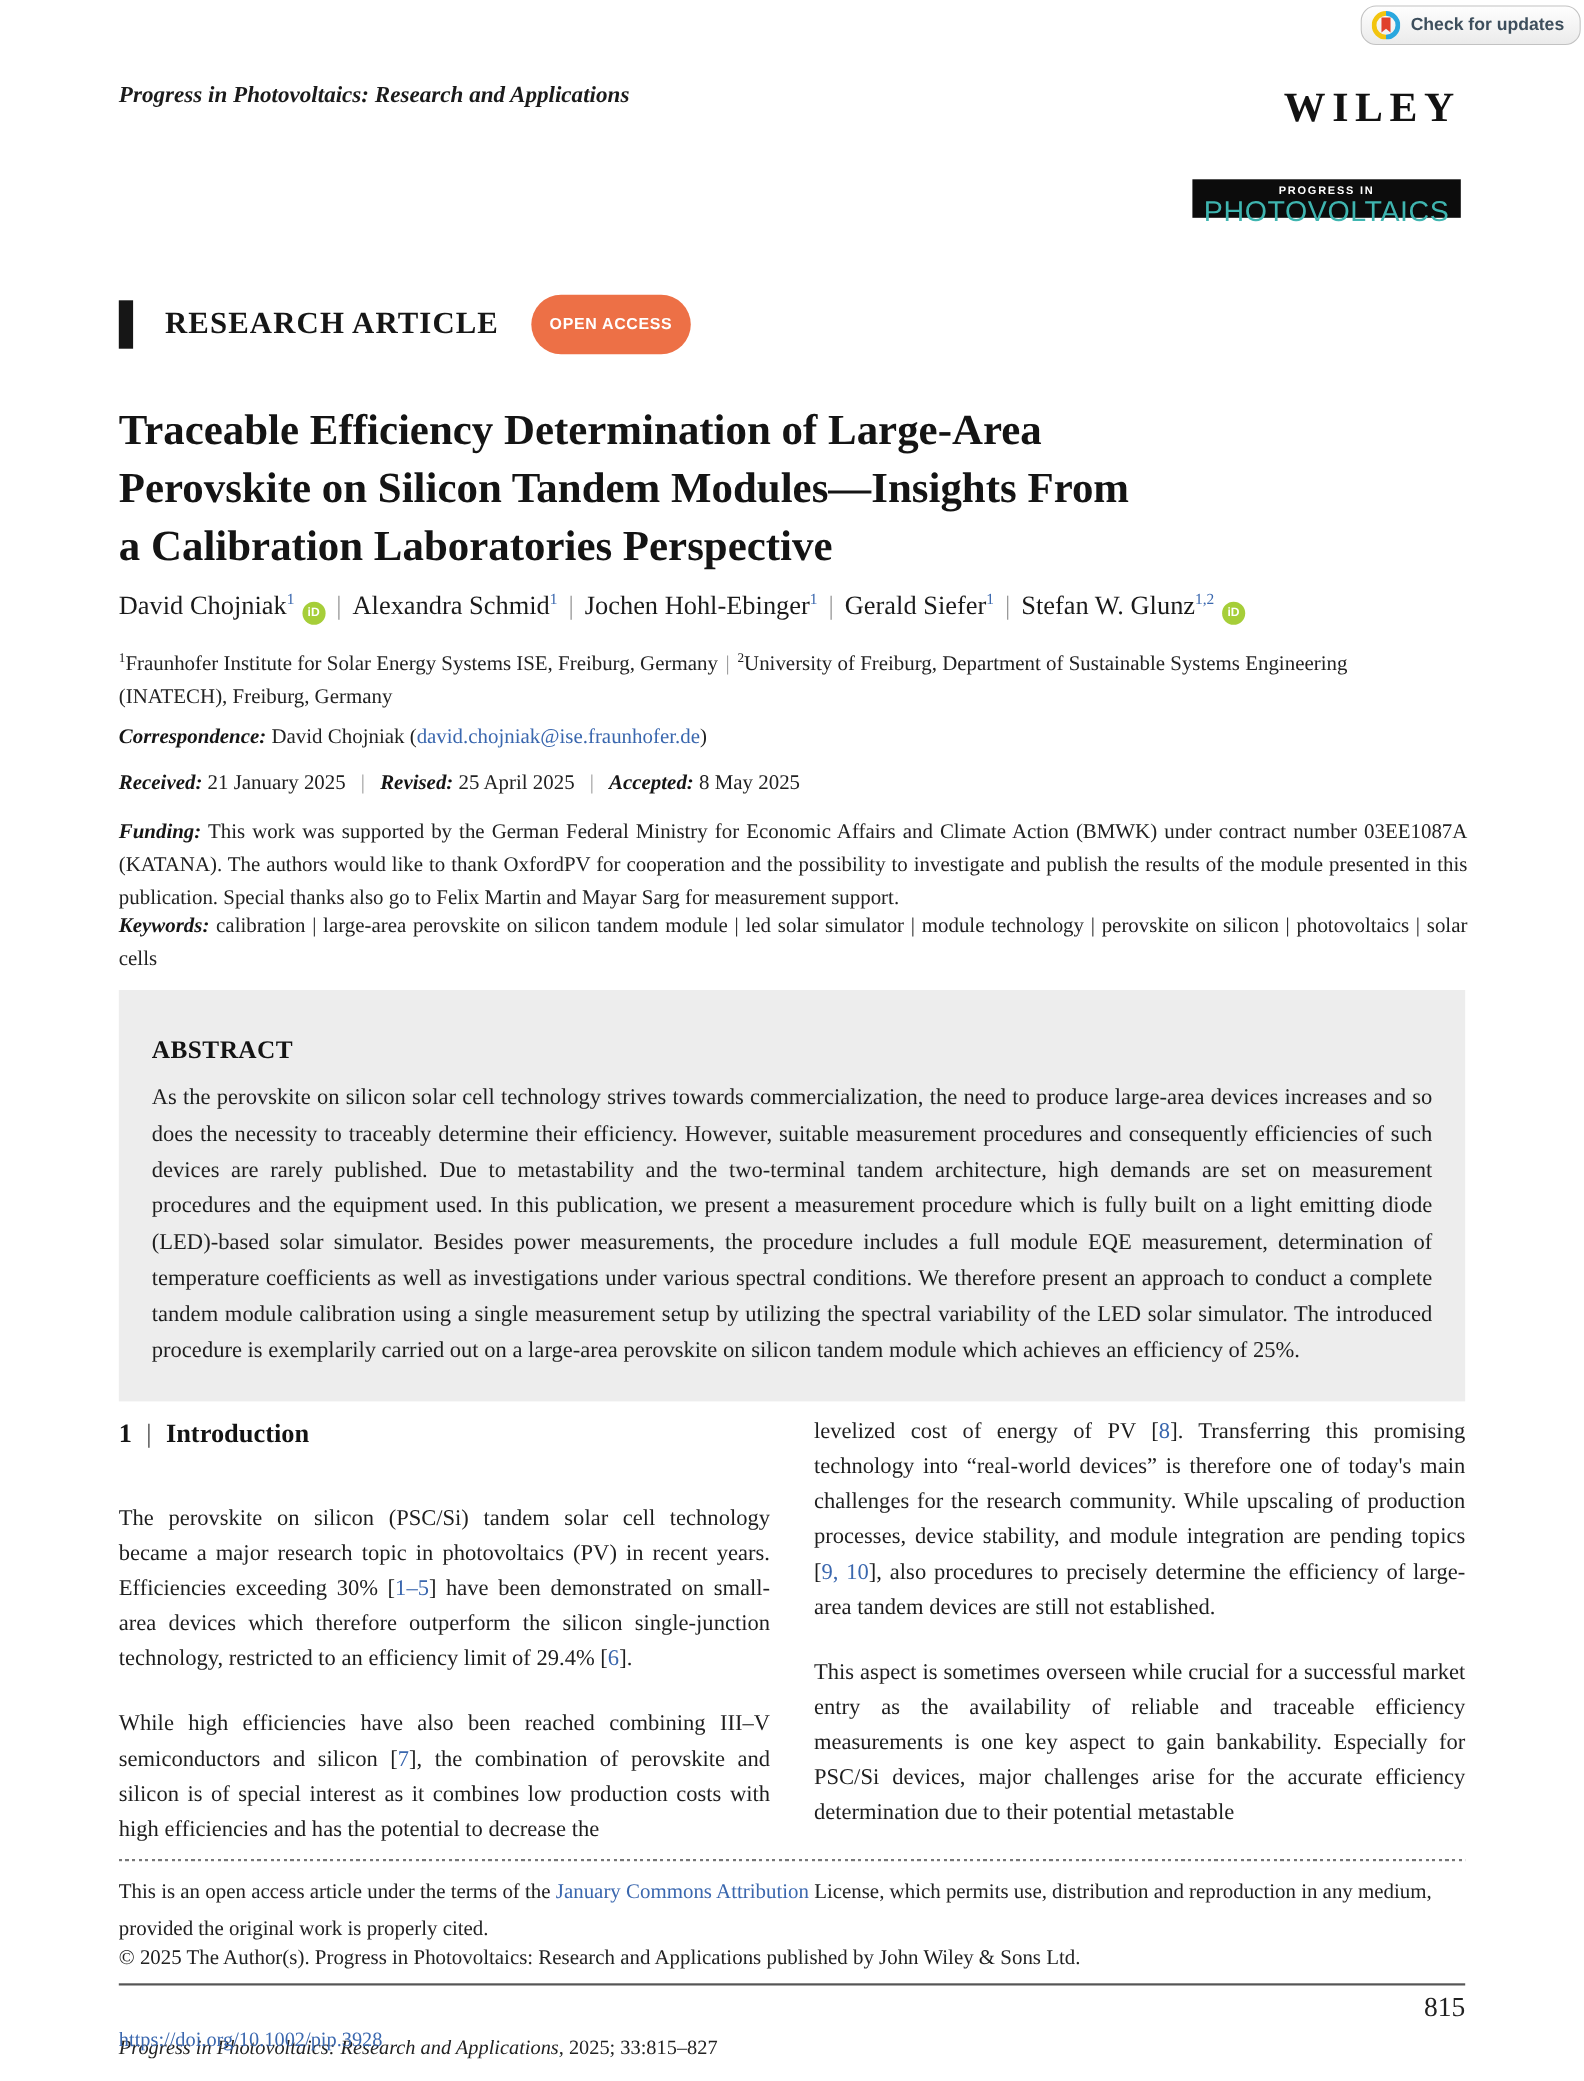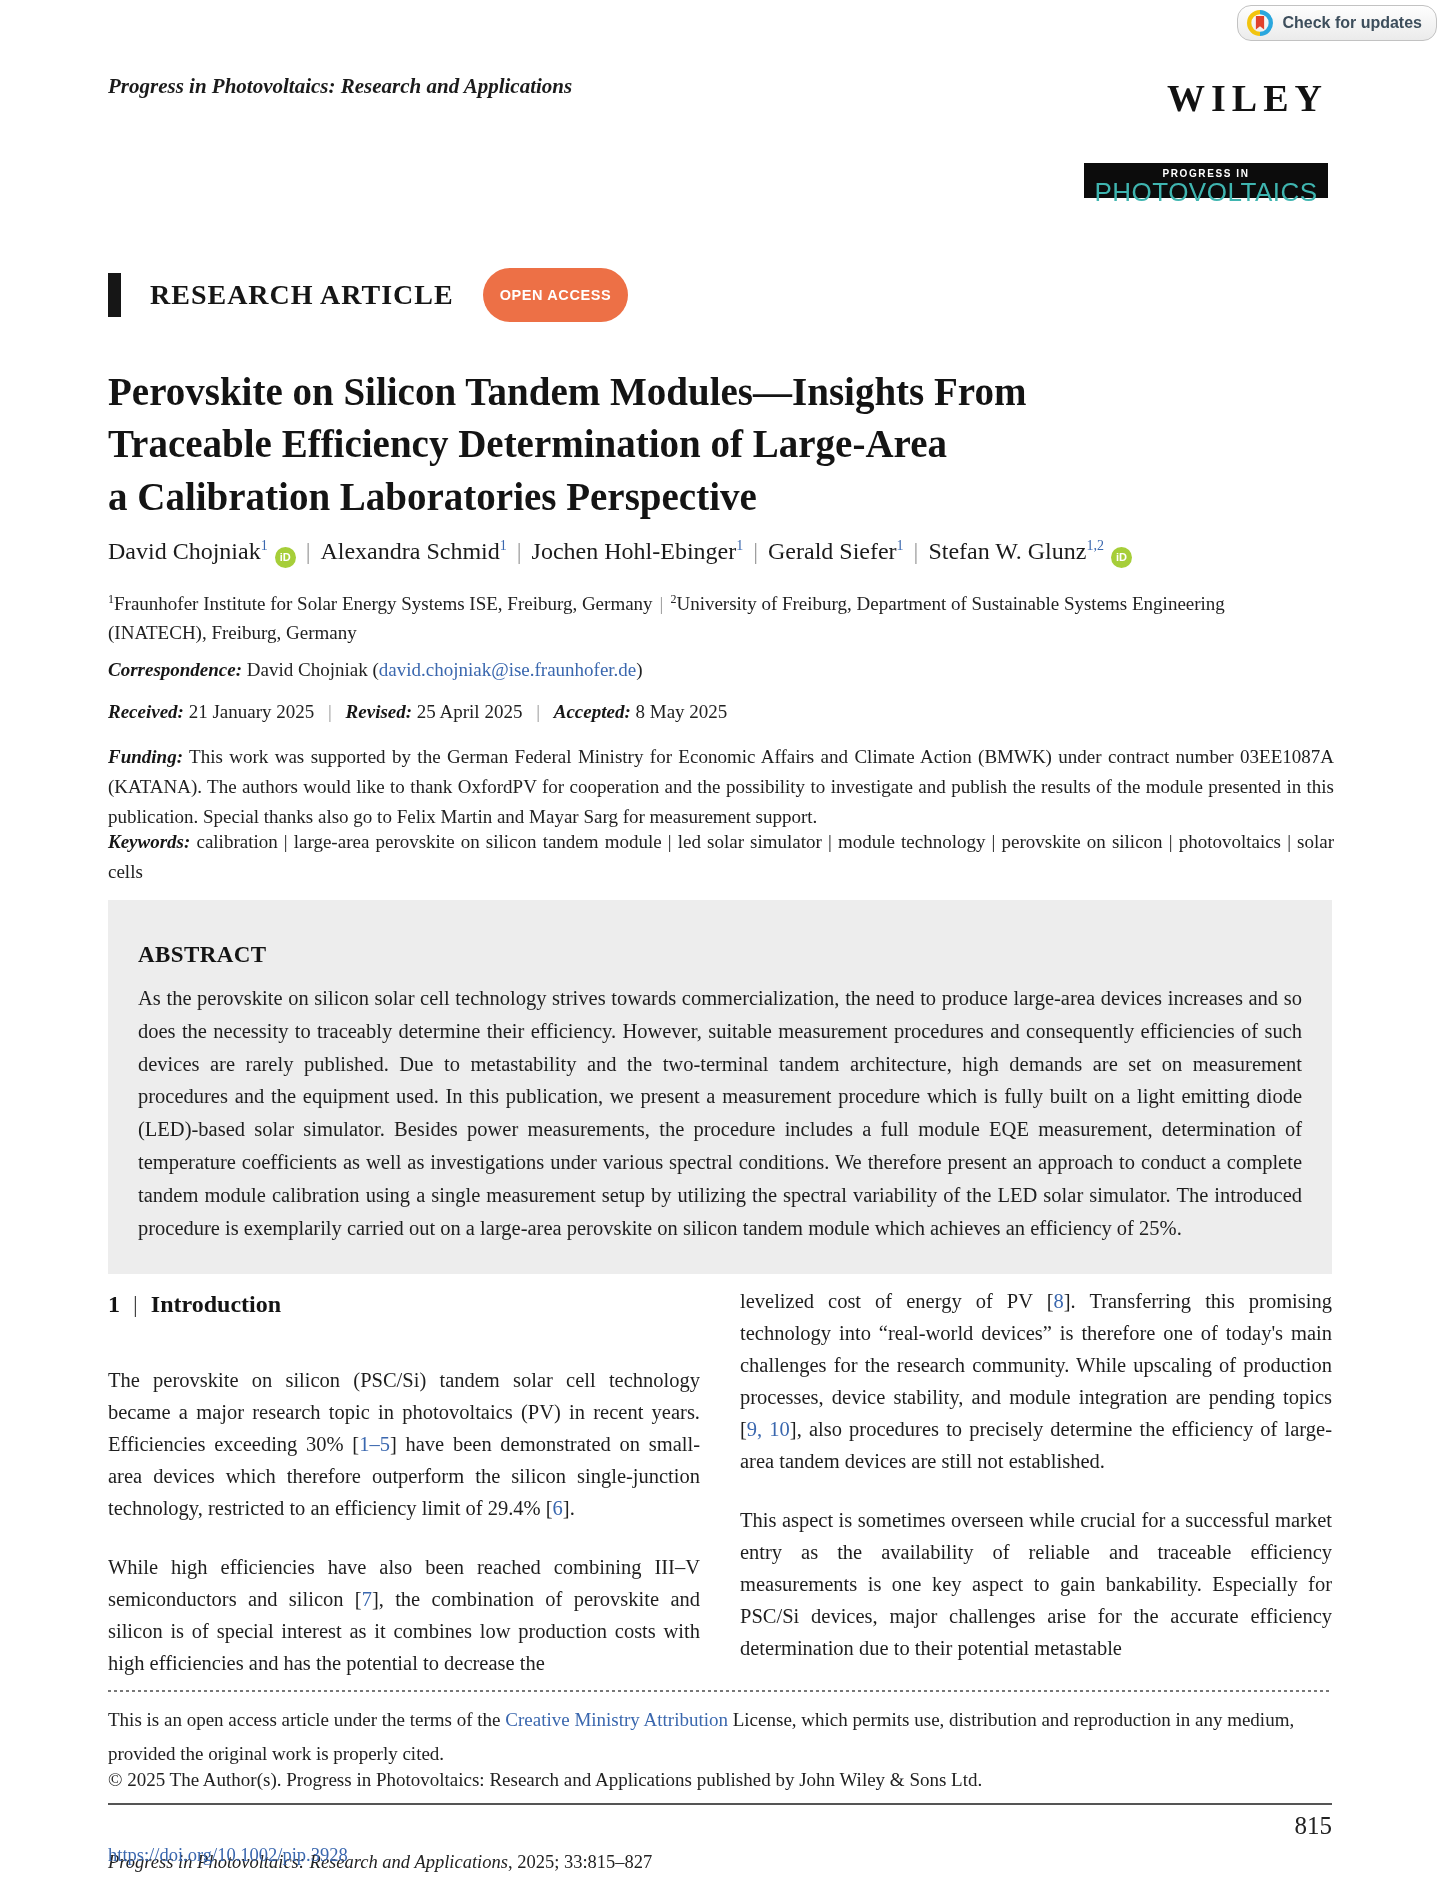--- a/index.html
+++ b/index.html
@@ -130,22 +130,22 @@
     <div class="bm">PHOTOVOLTAICS</div>
   </div>
 
   <div class="article-row">
     <div class="kicker-bar"></div>
     <div class="kicker">RESEARCH ARTICLE</div>
     <div class="oa-pill">OPEN ACCESS</div>
   </div>
 
   <h1 class="title" style="margin:0;">
+      <span>Traceable Efficiency Determination of Large-Area</span>
       <span>Perovskite on Silicon Tandem Modules—Insights From</span>
-      <span>Traceable Efficiency Determination of Large-Area</span>
       <span>a Calibration Laboratories Perspective</span>
     </h1>
 
   <div class="authors"><span>David Chojniak</span><span class="author-sup">1</span><span class="orcid">iD</span><span class="author-sep">|</span><span>Alexandra Schmid</span><span class="author-sup">1</span><span class="author-sep">|</span><span>Jochen Hohl-Ebinger</span><span class="author-sup">1</span><span class="author-sep">|</span><span>Gerald Siefer</span><span class="author-sup">1</span><span class="author-sep">|</span><span>Stefan W. Glunz</span><span class="author-sup">1,2</span><span class="orcid">iD</span></div>
 
   <div class="affiliations"><span class="aff-sup">1</span><span>Fraunhofer Institute for Solar Energy Systems ISE, Freiburg, Germany</span><span class="aff-sep">|</span><span class="aff-sup">2</span><span>University of Freiburg, Department of Sustainable Systems Engineering (INATECH), Freiburg, Germany</span></div>
 
   <div class="meta-line correspondence">
     <span class="b">Correspondence:</span>
     <span>David Chojniak (</span><a class="link">david.chojniak@ise.fraunhofer.de</a><span>)</span>
@@ -185,21 +185,21 @@
     </div>
     <div class="col">
       <p><span>levelized cost of energy of PV [</span><span class="ref">8</span><span>]. Transferring this promising technology into “real-world devices” is therefore one of today's main challenges for the research community. While upscaling of production processes, device stability, and module integration are pending topics [</span><span class="ref">9, 10</span><span>], also procedures to precisely determine the efficiency of large-area tandem devices are still not established.</span></p>
       <p><span>This aspect is sometimes overseen while crucial for a successful market entry as the availability of reliable and traceable efficiency measurements is one key aspect to gain bankability. Especially for PSC/Si devices, major challenges arise for the accurate efficiency determination due to their potential metastable</span></p>
     </div>
   </div>
 
   <div class="dash-sep"></div>
   <div class="license">
     <span>This is an open access article under the terms of the</span>
-    <a class="link">Creative Ministry Attribution</a>
+    <a class="link">January Commons Attribution</a>
     <span>License, which permits use, distribution and reproduction in any medium, provided the original work is properly cited.</span>
   </div>
   <div class="copyright">© 2025 The Author(s). Progress in Photovoltaics: Research and Applications published by John Wiley &amp; Sons Ltd.</div>
   <div class="solid-sep"></div>
   <div class="cite"><span class="it">Progress in Photovoltaics: Research and Applications</span><span>, 2025; 33:815–827</span></div>
   <a class="doi link">https://doi.org/10.1002/pip.3928</a>
   <div class="page-num">815</div>
 
 </div>
 

